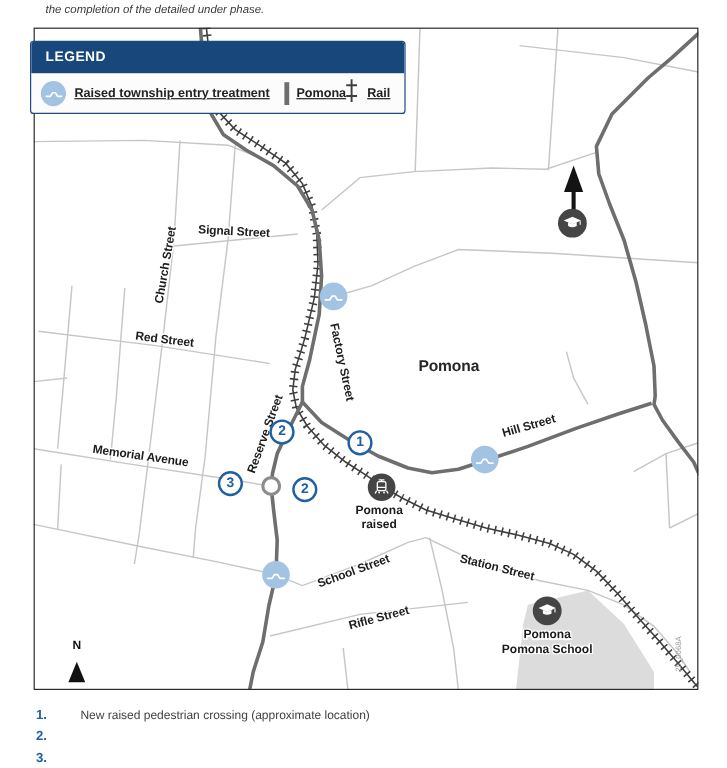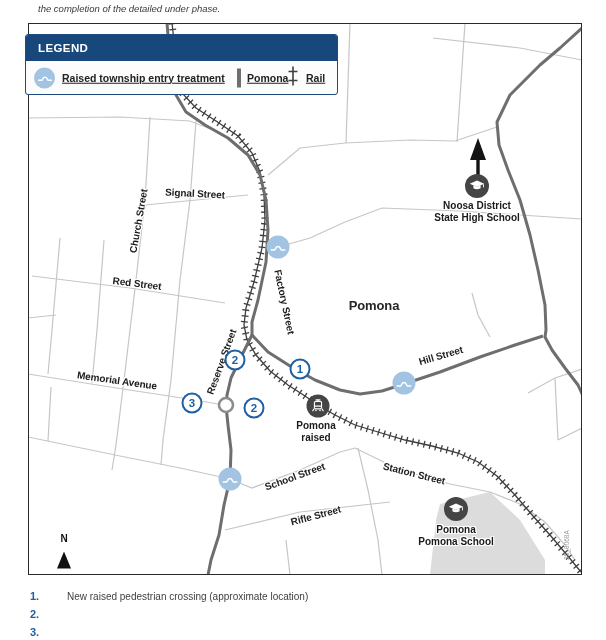--- a/index.html
+++ b/index.html
@@ -118,24 +118,20 @@
   <div class="street-label" style="left:137px;top:284px;--r:7deg">Red Street</div>
   <div class="street-label" style="left:117px;top:381px;--r:8deg">Memorial Avenue</div>
   <div class="street-label" style="left:222px;top:362px;--r:-70deg">Reserve Street</div>
   <div class="street-label" style="left:284px;top:302px;--r:78deg">Factory Street</div>
   <div class="street-label" style="left:441px;top:356px;--r:-16deg">Hill Street</div>
   <div class="street-label" style="left:295px;top:477px;--r:-20deg">School Street</div>
   <div class="street-label" style="left:414px;top:474px;--r:14deg">Station Street</div>
   <div class="street-label" style="left:316px;top:516px;--r:-15deg">Rifle Street</div>
   <div class="street-label region-label" style="left:374px;top:305px;--r:0deg">Pomona</div>
 
-  <div class="place-label" style="left:477px;top:200px">
-    <div>Noosa District</div>
-    <div>State High School</div>
-  </div>
   <div class="place-label" style="left:316px;top:420px">
     <div>Pomona</div>
     <div>raised</div>
   </div>
   <div class="place-label" style="left:456px;top:524px">
     <div>Pomona</div>
     <div>Pomona School</div>
   </div>
 
   <div class="poi blue" style="left:278px;top:247px">

